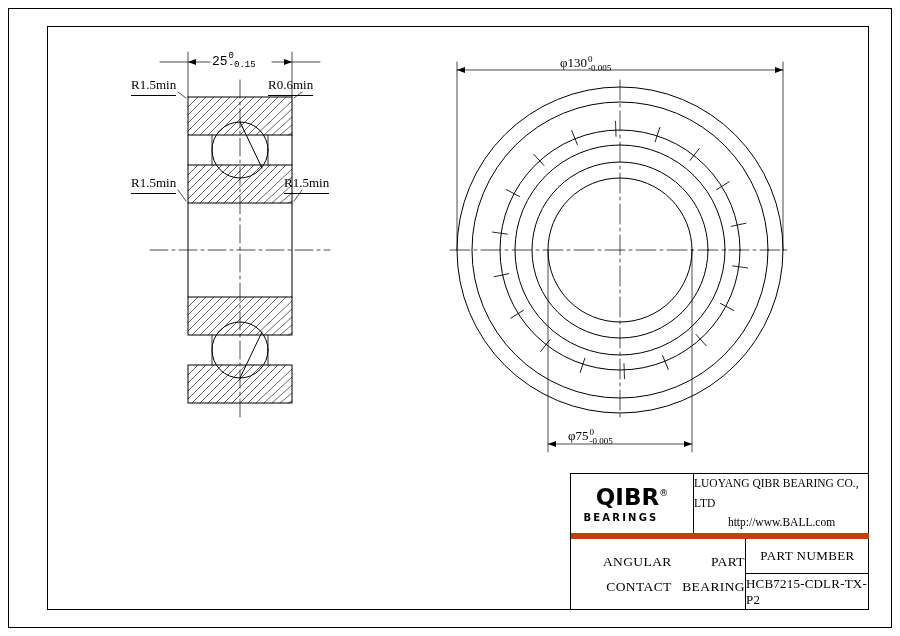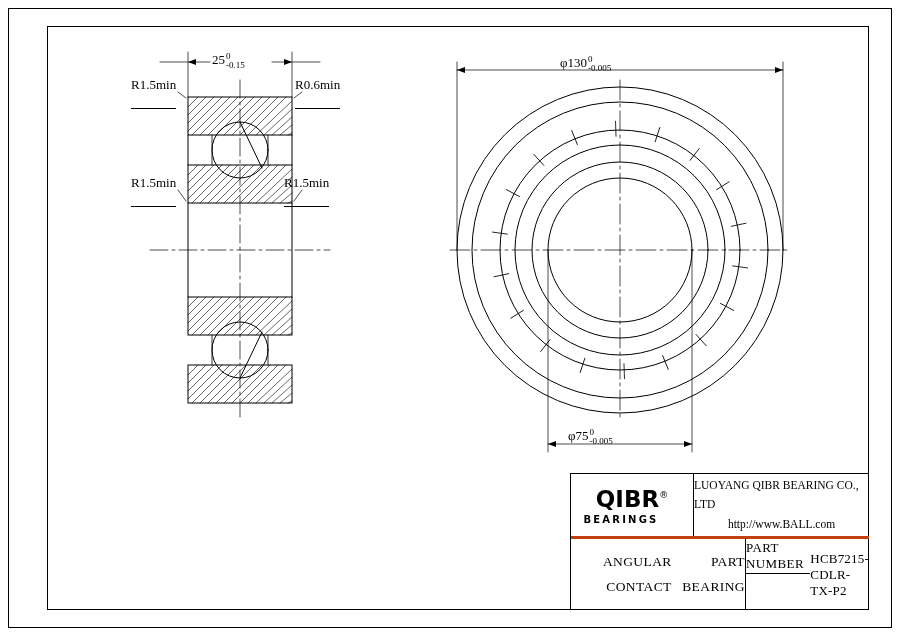--- a/index.html
+++ b/index.html
@@ -52,38 +52,38 @@
     margin-left: 1px;
   }
   .dimtext .frac span { display: block; }
 
   .ann {
     position: absolute;
     font-family: "Liberation Serif", serif;
     font-size: 13px;
     white-space: nowrap;
   }
-  .ann u { text-decoration: none; border-bottom: 1px solid #000; padding-bottom: 16px; }
+  .ann u { text-decoration: none; border-bottom: 1px solid #000; padding-bottom: 3px; }
 
   
   #titleblock {
     position: absolute;
     left: 570px; top: 473px;
     width: 299px; height: 137px;
     box-sizing: border-box;
     border-left: 1px solid #000;
     border-top: 1px solid #000;
   }
   #tb-top {
     position: relative;
     height: 65px;
     display: flex;
     align-items: flex-end;
     box-sizing: border-box;
-    border-bottom: 3px solid #c2410c;
+    border-bottom: 6px solid #c2410c;
   }
   #logo-cell {
     width: 123px;
     height: 100%;
     box-sizing: border-box;
     border-right: 1px solid #000;
     display: flex;
     flex-direction: column;
     align-items: center;
     justify-content: center;
@@ -133,21 +133,21 @@
     align-items: center;
     justify-content: center;
     font-size: 13.5px;
     line-height: 1.85;
     letter-spacing: 0.4px;
     text-align: right;
   }
   #pn-cell {
     flex: 1;
     display: flex;
-    flex-direction: row;
+    flex-direction: column;
   }
   #pn-label {
     height: 35px;
     box-sizing: border-box;
     border-bottom: 1px solid #000;
     display: flex; align-items: center; justify-content: center;
     font-size: 13px;
     letter-spacing: 0.4px;
   }
   #pn-value {
@@ -358,36 +358,36 @@
       <g stroke-width="0.7">
         <line x1="548" y1="250" x2="548" y2="452"></line>
         <line x1="692" y1="250" x2="692" y2="452"></line>
         <line x1="548" y1="444" x2="692" y2="444"></line>
         <polygon points="548,444 556,441 556,447" fill="#000" stroke="none"></polygon>
         <polygon points="692,444 684,441 684,447" fill="#000" stroke="none"></polygon>
       </g>
     </g>
   </svg>
 
-  <div class="dimtext" style="left:212px; top:52px;">
+  <div class="dimtext" style="left:212px; top:52px;font-family:Liberation Mono, monospace;">
     <span>25</span><span class="frac"><span>0</span><span>-0.15</span></span>
   </div>
 
   <div class="dimtext" style="left:560px; top:55px;">
     <span>φ130</span><span class="frac"><span>0</span><span>-0.005</span></span>
   </div>
 
   <div class="dimtext" style="left:568px; top:428px;">
     <span>φ75</span><span class="frac"><span>0</span><span>-0.005</span></span>
   </div>
 
   <div class="ann" style="left:131px; top:77px;">
     <u>R1.5min</u>
   </div>
-  <div class="ann" style="left:295px; top:77px;">
+  <div class="ann" style="left:268px; top:77px;">
     <u>R0.6min</u>
   </div>
   <div class="ann" style="left:131px; top:175px;">
     <u>R1.5min</u>
   </div>
   <div class="ann" style="left:284px; top:175px;">
     <u>R1.5min</u>
   </div>
 
   <div id="titleblock">

